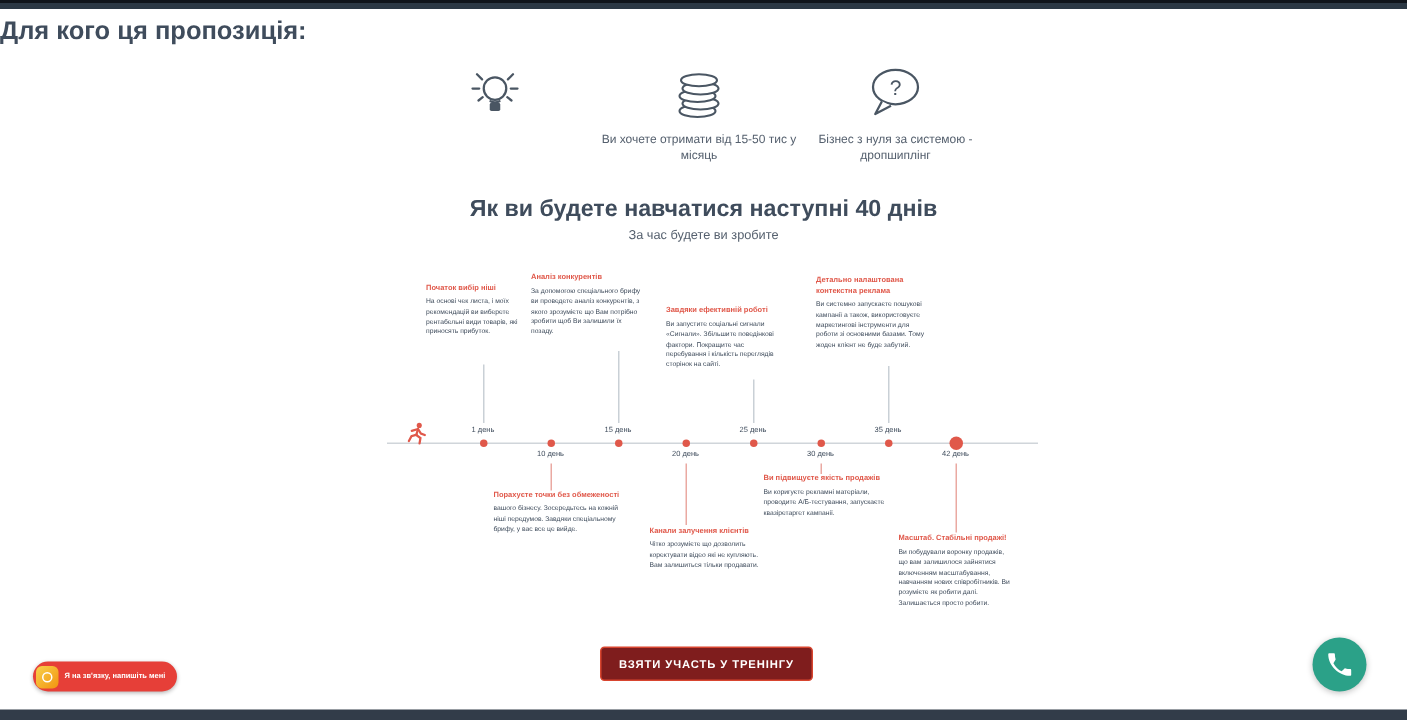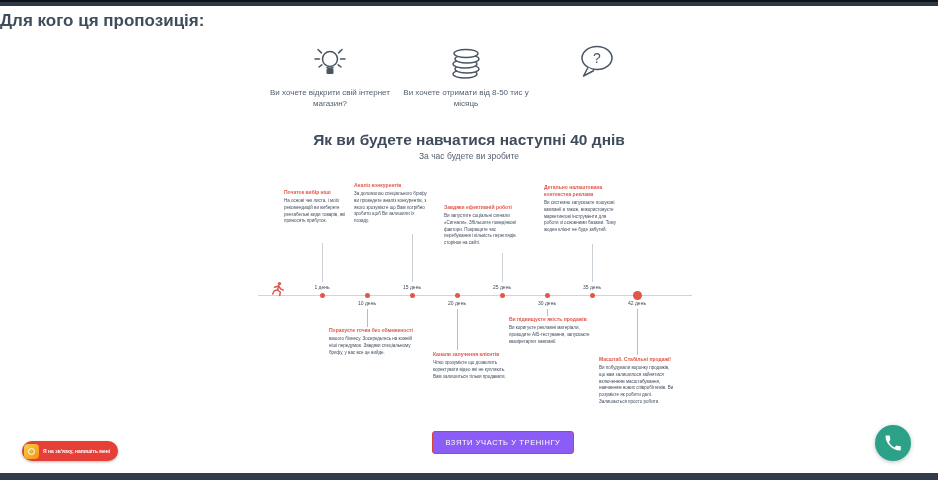--- a/index.html
+++ b/index.html
@@ -28,22 +28,22 @@
   .tl-dot.big{width:9px;height:9px;top:291px;}
   .tl-day{font-size:5px;color:#3f4c5c;width:40px;text-align:center;}
   .tl-day.above{top:284px;}
   .tl-day.below{top:300px;}
   .conn{width:1px;}
   .conn.top{background:#c9d0d6;}
   .conn.bot{background:#eaa9a2;}
   .blk{font-size:4.5px;line-height:1.5;color:#3f4c5c;}
   .blk .blk-title{color:#e0584a;font-size:5px;font-weight:bold;margin-bottom:2px;line-height:1.4;}
   
-  .cta{left:400px;top:431px;width:140px;height:21px;background:#8b5cf6;border:1px solid #d8452f;border-radius:3px;
-       color:#fff;font-size:7.5px;font-weight:normal;letter-spacing:.6px;display:flex;align-items:center;justify-content:center;cursor:pointer;margin-left:32px;}
+  .cta{left:400px;top:431px;width:140px;height:21px;background:#7f1d1d;border:1px solid #d8452f;border-radius:3px;
+       color:#fff;font-size:7.5px;font-weight:bold;letter-spacing:.6px;display:flex;align-items:center;justify-content:center;cursor:pointer;}
   
   .chat-pill{left:22px;top:441px;height:20px;background:#e63f38;border-radius:10px;display:flex;align-items:center;
              padding:0 8px 0 2px;box-shadow:0 1px 3px rgba(0,0,0,.3);cursor:pointer;}
   .chat-ico{width:15px;height:15px;border-radius:4px;background:linear-gradient(135deg,#f8d14b,#f2930f);
             display:flex;align-items:center;justify-content:center;margin-right:4px;}
   .chat-ico .lens{width:7px;height:7px;border:1.4px solid #fff;border-radius:50%;box-sizing:border-box;}
   .chat-label{color:#fff;font-size:5px;font-weight:bold;white-space:nowrap;}
   
   .call-btn{left:875px;top:425px;width:36px;height:36px;border-radius:50%;background:#2ba188;
             display:flex;align-items:center;justify-content:center;box-shadow:0 1px 4px rgba(0,0,0,.25);cursor:pointer;}
@@ -60,46 +60,46 @@
   <div class="aud-icon">
     <svg width="40" height="40" viewBox="0 0 40 40">
       <g stroke="#4a5663" fill="none" stroke-width="1.5" stroke-linecap="round">
         <circle cx="20" cy="17" r="7.5"></circle>
         <path d="M17 25.5 q3 1.5 6 0"></path>
         <path d="M8 7.5 l3.4 3.4 M32 7.5 l-3.4 3.4 M5 17 h4.5 M35 17 h-4.5 M9 25 l2.8-2.2 M31 25 l-2.8-2.2"></path>
       </g>
       <rect x="16.5" y="26.5" width="7" height="5.5" rx="1.2" fill="#4a5663"></rect>
     </svg>
   </div>
-  <div class="aud-label">Ви хочете відкрити свій інтернет магазин?</div>
 </div>
 
 <div class="abs aud-item" style="left:391px;">
   <div class="aud-icon">
     <svg width="44" height="40" viewBox="0 0 44 40">
       <g stroke="#4a5663" fill="#ffffff" stroke-width="1.4">
         <ellipse cx="21" cy="32" rx="12" ry="4"></ellipse>
         <ellipse cx="23" cy="27" rx="12" ry="4"></ellipse>
         <ellipse cx="21" cy="22" rx="12" ry="4"></ellipse>
         <ellipse cx="23" cy="17" rx="12" ry="4"></ellipse>
         <ellipse cx="22" cy="11.5" rx="12" ry="4"></ellipse>
       </g>
     </svg>
   </div>
-  <div class="aud-label">Ви хочете отримати від 8-50 тис у місяць</div>
+  <div class="aud-label">Ви хочете отримати від 15-50 тис у місяць</div>
 </div>
 
 <div class="abs aud-item" style="left:522px;">
   <div class="aud-icon">
     <svg width="44" height="40" viewBox="0 0 44 40">
       <ellipse cx="22" cy="16" rx="15" ry="11.5" fill="none" stroke="#4a5663" stroke-width="1.5"></ellipse>
       <path d="M13 25.5 L8.5 34 L19 28.5" fill="#ffffff" stroke="#4a5663" stroke-width="1.5" stroke-linejoin="round"></path>
       <text x="22" y="21" text-anchor="middle" font-size="14" fill="#4a5663" font-family="Liberation Sans, sans-serif">?</text>
     </svg>
   </div>
+  <div class="aud-label">Бізнес з нуля за системою - дропшиплінг</div>
 </div>
 
 <div class="abs h2">Як ви будете навчатися наступні 40 днів</div>
 <div class="abs h2sub">За час будете ви зробите</div>
 
 <div class="abs tl-line"></div>
 
 <div class="abs" style="left:270px;top:281px;">
   <svg width="15" height="16" viewBox="0 0 15 16">
     <g stroke="#e0584a" stroke-width="1.5" fill="none" stroke-linecap="round">

